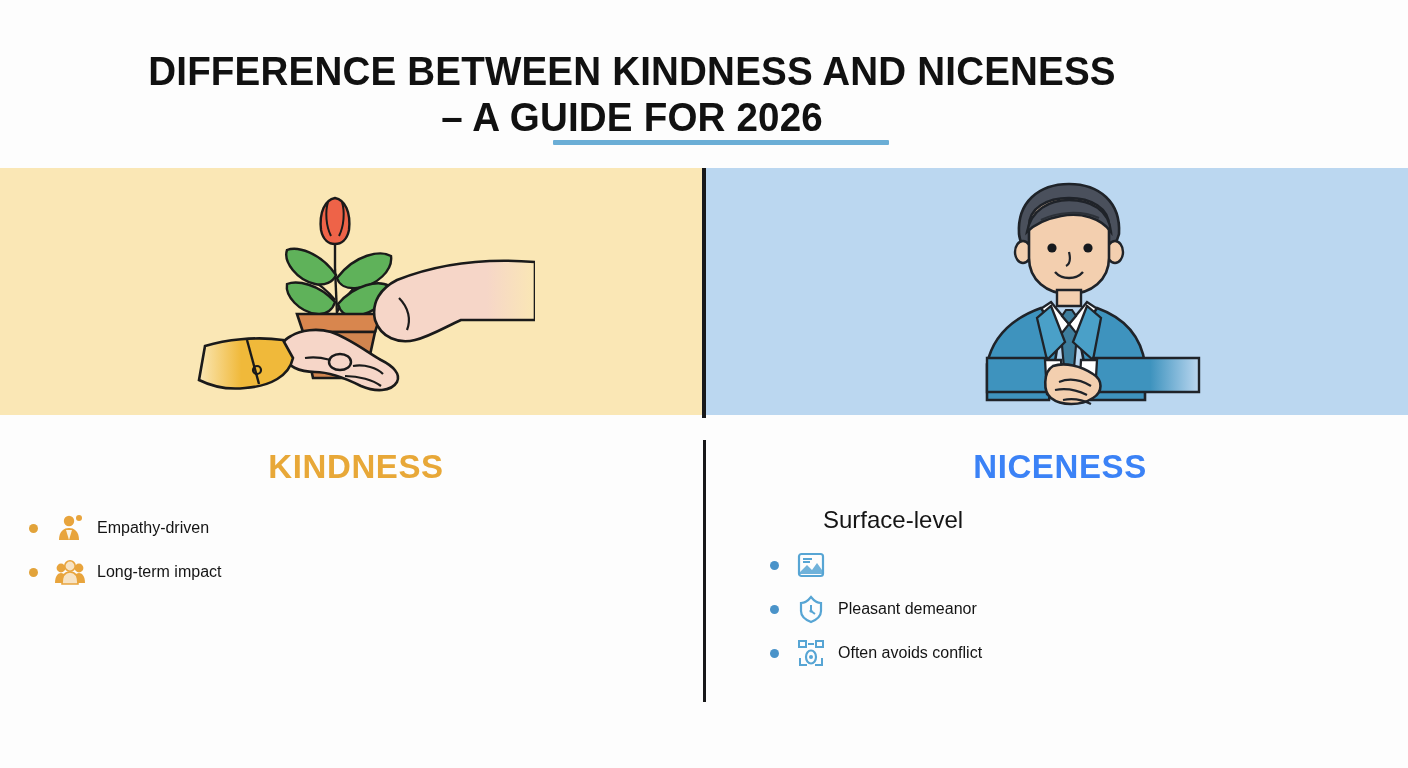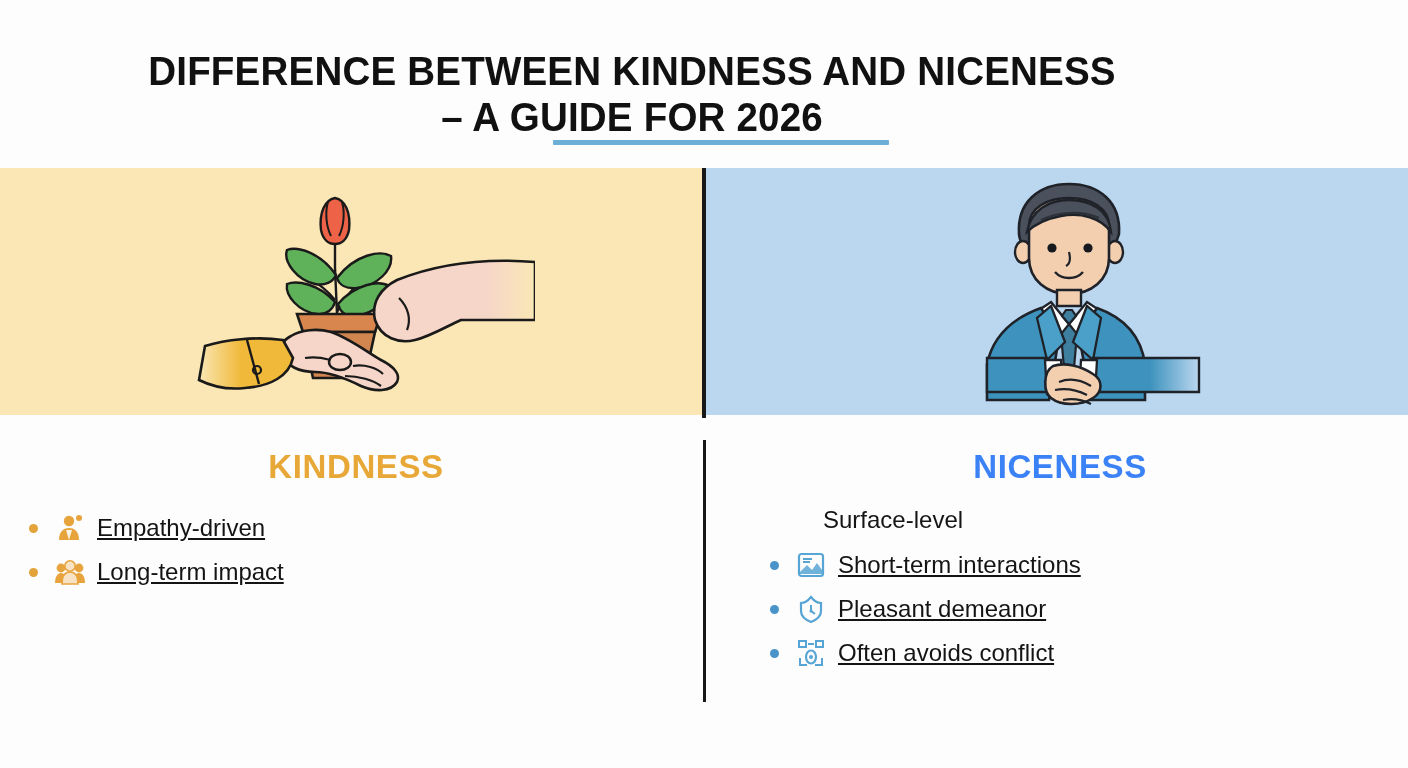--- a/index.html
+++ b/index.html
@@ -164,24 +164,23 @@
     height: 30px;
     margin-left: 17px;
     margin-right: 12px;
     flex: 0 0 30px;
     display: flex;
     align-items: center;
     justify-content: center;
   }
 
   .row-label {
-    font-size: 24px;
+    font-size: 16px;
     color: #141414;
     white-space: nowrap;
-    text-decoration: underline;
   }
 </style>
 </head>
 <body>
 
 <div class="title-block">
   <div class="title-line">DIFFERENCE BETWEEN KINDNESS AND NICENESS</div>
   <div class="title-line title-line-2">– A GUIDE FOR 2026</div>
 </div>
 <div class="title-underline"></div>
@@ -352,21 +351,20 @@
 
       <li class="bullet-row">
         <span class="dot blue"></span>
         <span class="row-icon">
           <svg viewBox="0 0 30 30" width="30" height="30">
             <rect x="3" y="4" width="24" height="22" rx="2.5" fill="none" stroke="#57A5D4" stroke-width="2.2"></rect>
             <path d="M7 9 L16 9 M7 12 L14 12" stroke="#57A5D4" stroke-width="1.8"></path>
             <path d="M4 22 L11 15 L16 20 L21 13 L26 20 L26 24 L4 24 Z" fill="#57A5D4" opacity="0.85"></path>
           </svg>
         </span>
-        <span class="row-label">Short-term interactions</span>
       </li>
 
       <li class="bullet-row">
         <span class="dot blue"></span>
         <span class="row-icon">
           <svg viewBox="0 0 30 30" width="30" height="30">
             <path d="M15 3 C11 8 7 9 5 9 L5 17 C5 22 10 26 15 28 C20 26 25 22 25 17 L25 9 C23 9 19 8 15 3 Z" fill="none" stroke="#57A5D4" stroke-width="2.2"></path>
             <circle cx="15" cy="17" r="1.6" fill="#57A5D4"></circle>
             <path d="M15 17 L15 11 M15 17 L19 20" stroke="#57A5D4" stroke-width="2"></path>
           </svg>

